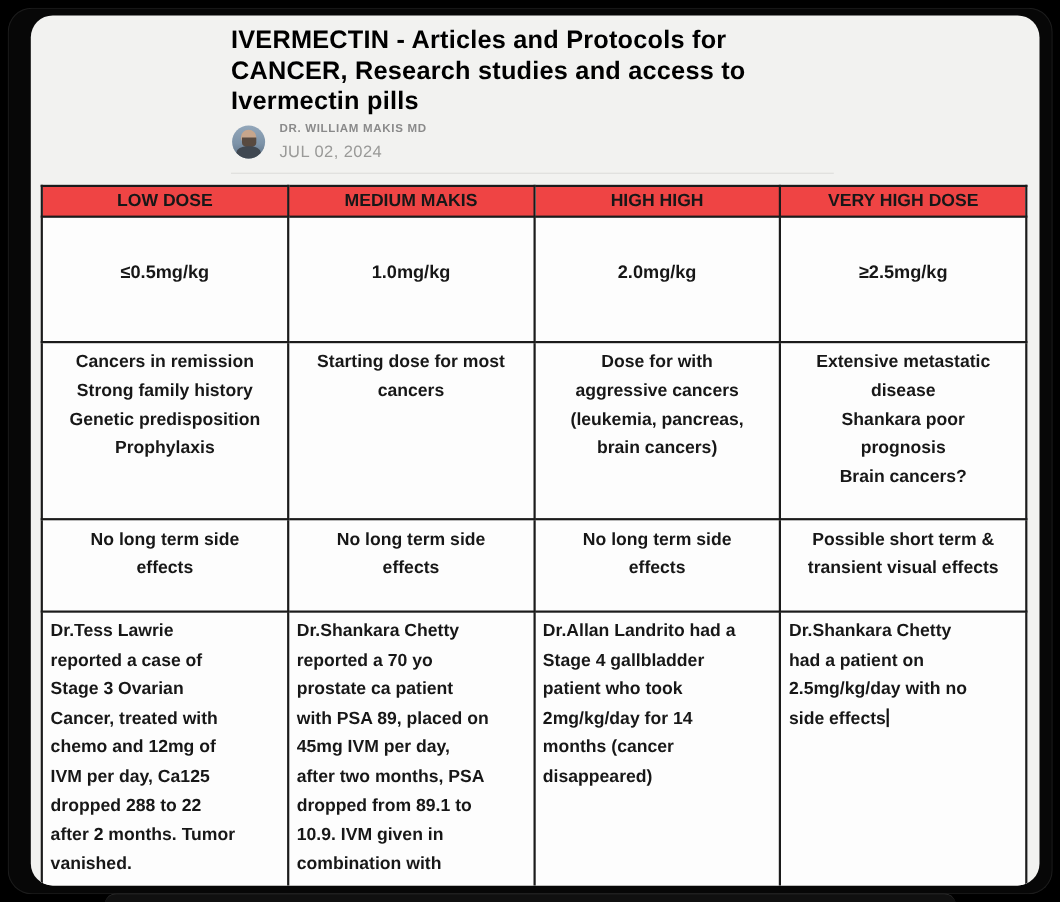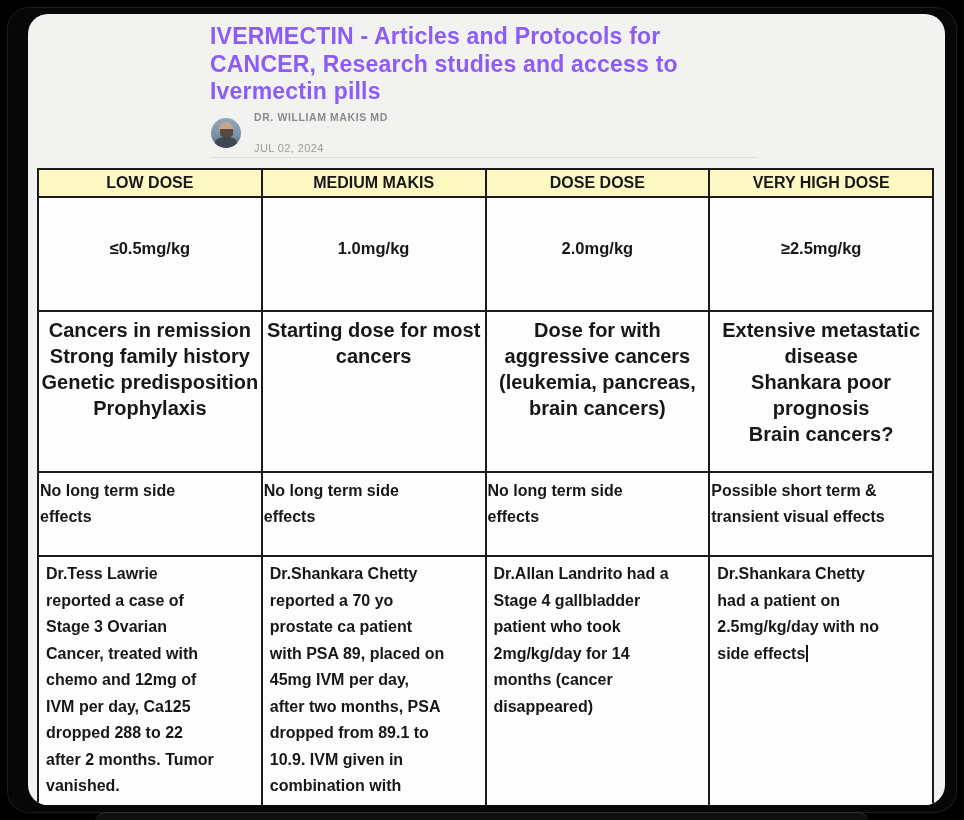--- a/index.html
+++ b/index.html
@@ -19,21 +19,21 @@
     position:absolute;left:95px;top:812px;width:774px;height:10px;
     border-radius:12px 12px 0 0;background:#101010;
     border-top:1px solid #2e2e2e;
   }
   .post-card{
     position:absolute;left:28px;top:14px;width:917px;height:791px;
     background:#f2f2f0;border-radius:20px;overflow:hidden;
   }
   .post-title{
     position:absolute;left:182px;top:9px;width:680px;
-    font-size:23px;font-weight:bold;color:#8b5cf6;
+    font-size:23px;font-weight:bold;color:#000000;
     line-height:27.5px;white-space:pre-line;letter-spacing:0.2px;
   }
   .byline{
     position:absolute;left:183px;top:97px;
     display:flex;align-items:center;gap:13px;
   }
   .avatar{
     width:30px;height:30px;border-radius:50%;
     background:linear-gradient(180deg,#93a7ba 0%,#7d93a8 55%,#5d6f82 100%);
     position:relative;overflow:hidden;flex:0 0 auto;
@@ -44,57 +44,57 @@
     border-radius:50% 50% 45% 45%;background:#c7a68c;
   }
   .avatar .beard{
     position:absolute;left:8.5px;top:11px;width:13px;height:9px;
     border-radius:0 0 45% 45%;background:#584a40;
   }
   .avatar .body{
     position:absolute;left:4px;top:19px;width:22px;height:12px;
     border-radius:45% 45% 0 0;background:#3f4750;
   }
-  .byline-text{display:flex;flex-direction:column;gap:19px;}
+  .byline-text{display:flex;flex-direction:column;gap:7px;}
   .author-name{
     font-size:10.5px;font-weight:bold;color:#8a8a8a;
     letter-spacing:0.6px;cursor:pointer;
   }
-  .post-date{font-size:11px;color:#9a9a98;letter-spacing:0.4px;}
+  .post-date{font-size:15px;color:#9a9a98;letter-spacing:0.4px;}
   .byline-divider{
     position:absolute;left:182px;top:143px;width:548px;height:1px;
     background:#dddddb;
   }
   table.dose-table{
     position:absolute;left:9px;top:154px;
     width:897px;height:624px;
     border-collapse:collapse;table-layout:fixed;
     background:#fdfdfd;
   }
   .dose-table td,.dose-table th{
     border:2px solid #1b1b1b;
     width:25%;
     font-weight:bold;color:#171717;
     white-space:pre-line;
     overflow:hidden;
   }
   .dose-table th{
-    background:#fef9c3;height:26px;
+    background:#ef4444;height:26px;
     font-size:16px;text-align:center;padding:0 2px;
   }
   tr.row-dose td{
     height:99px;font-size:16.5px;text-align:center;
     vertical-align:middle;padding-bottom:12px;
   }
   tr.row-indications td{
-    height:153px;font-size:20px;line-height:26px;text-align:center;
+    height:153px;font-size:16px;line-height:26px;text-align:center;
     vertical-align:top;padding-top:5px;
   }
   tr.row-effects td{
-    height:76px;font-size:16px;line-height:26px;
+    height:76px;font-size:16px;line-height:26px;text-align:center;
     vertical-align:top;padding-top:5px;margin-left:37px;
   }
   tr.row-cases td{
     height:258px;font-size:16px;line-height:26.5px;text-align:left;
     vertical-align:top;padding:4px 6px 0 7px;
   }
   .text-cursor{
     display:inline-block;width:2px;height:17px;background:#111;
     margin-left:1px;vertical-align:-3px;
   }
@@ -123,21 +123,21 @@
     </div>
   </div>
 
   <div class="byline-divider"></div>
 
   <table class="dose-table">
     <tbody>
         <tr class="row-headers">
       <th>LOW DOSE</th>
       <th>MEDIUM MAKIS</th>
-      <th>DOSE DOSE</th>
+      <th>HIGH HIGH</th>
       <th>VERY HIGH DOSE</th>
     </tr>
     <tr class="row-dose">
       <td>≤0.5mg/kg</td>
       <td>1.0mg/kg</td>
       <td>2.0mg/kg</td>
       <td>≥2.5mg/kg</td>
     </tr>
     <tr class="row-indications">
       <td>Cancers in remission

